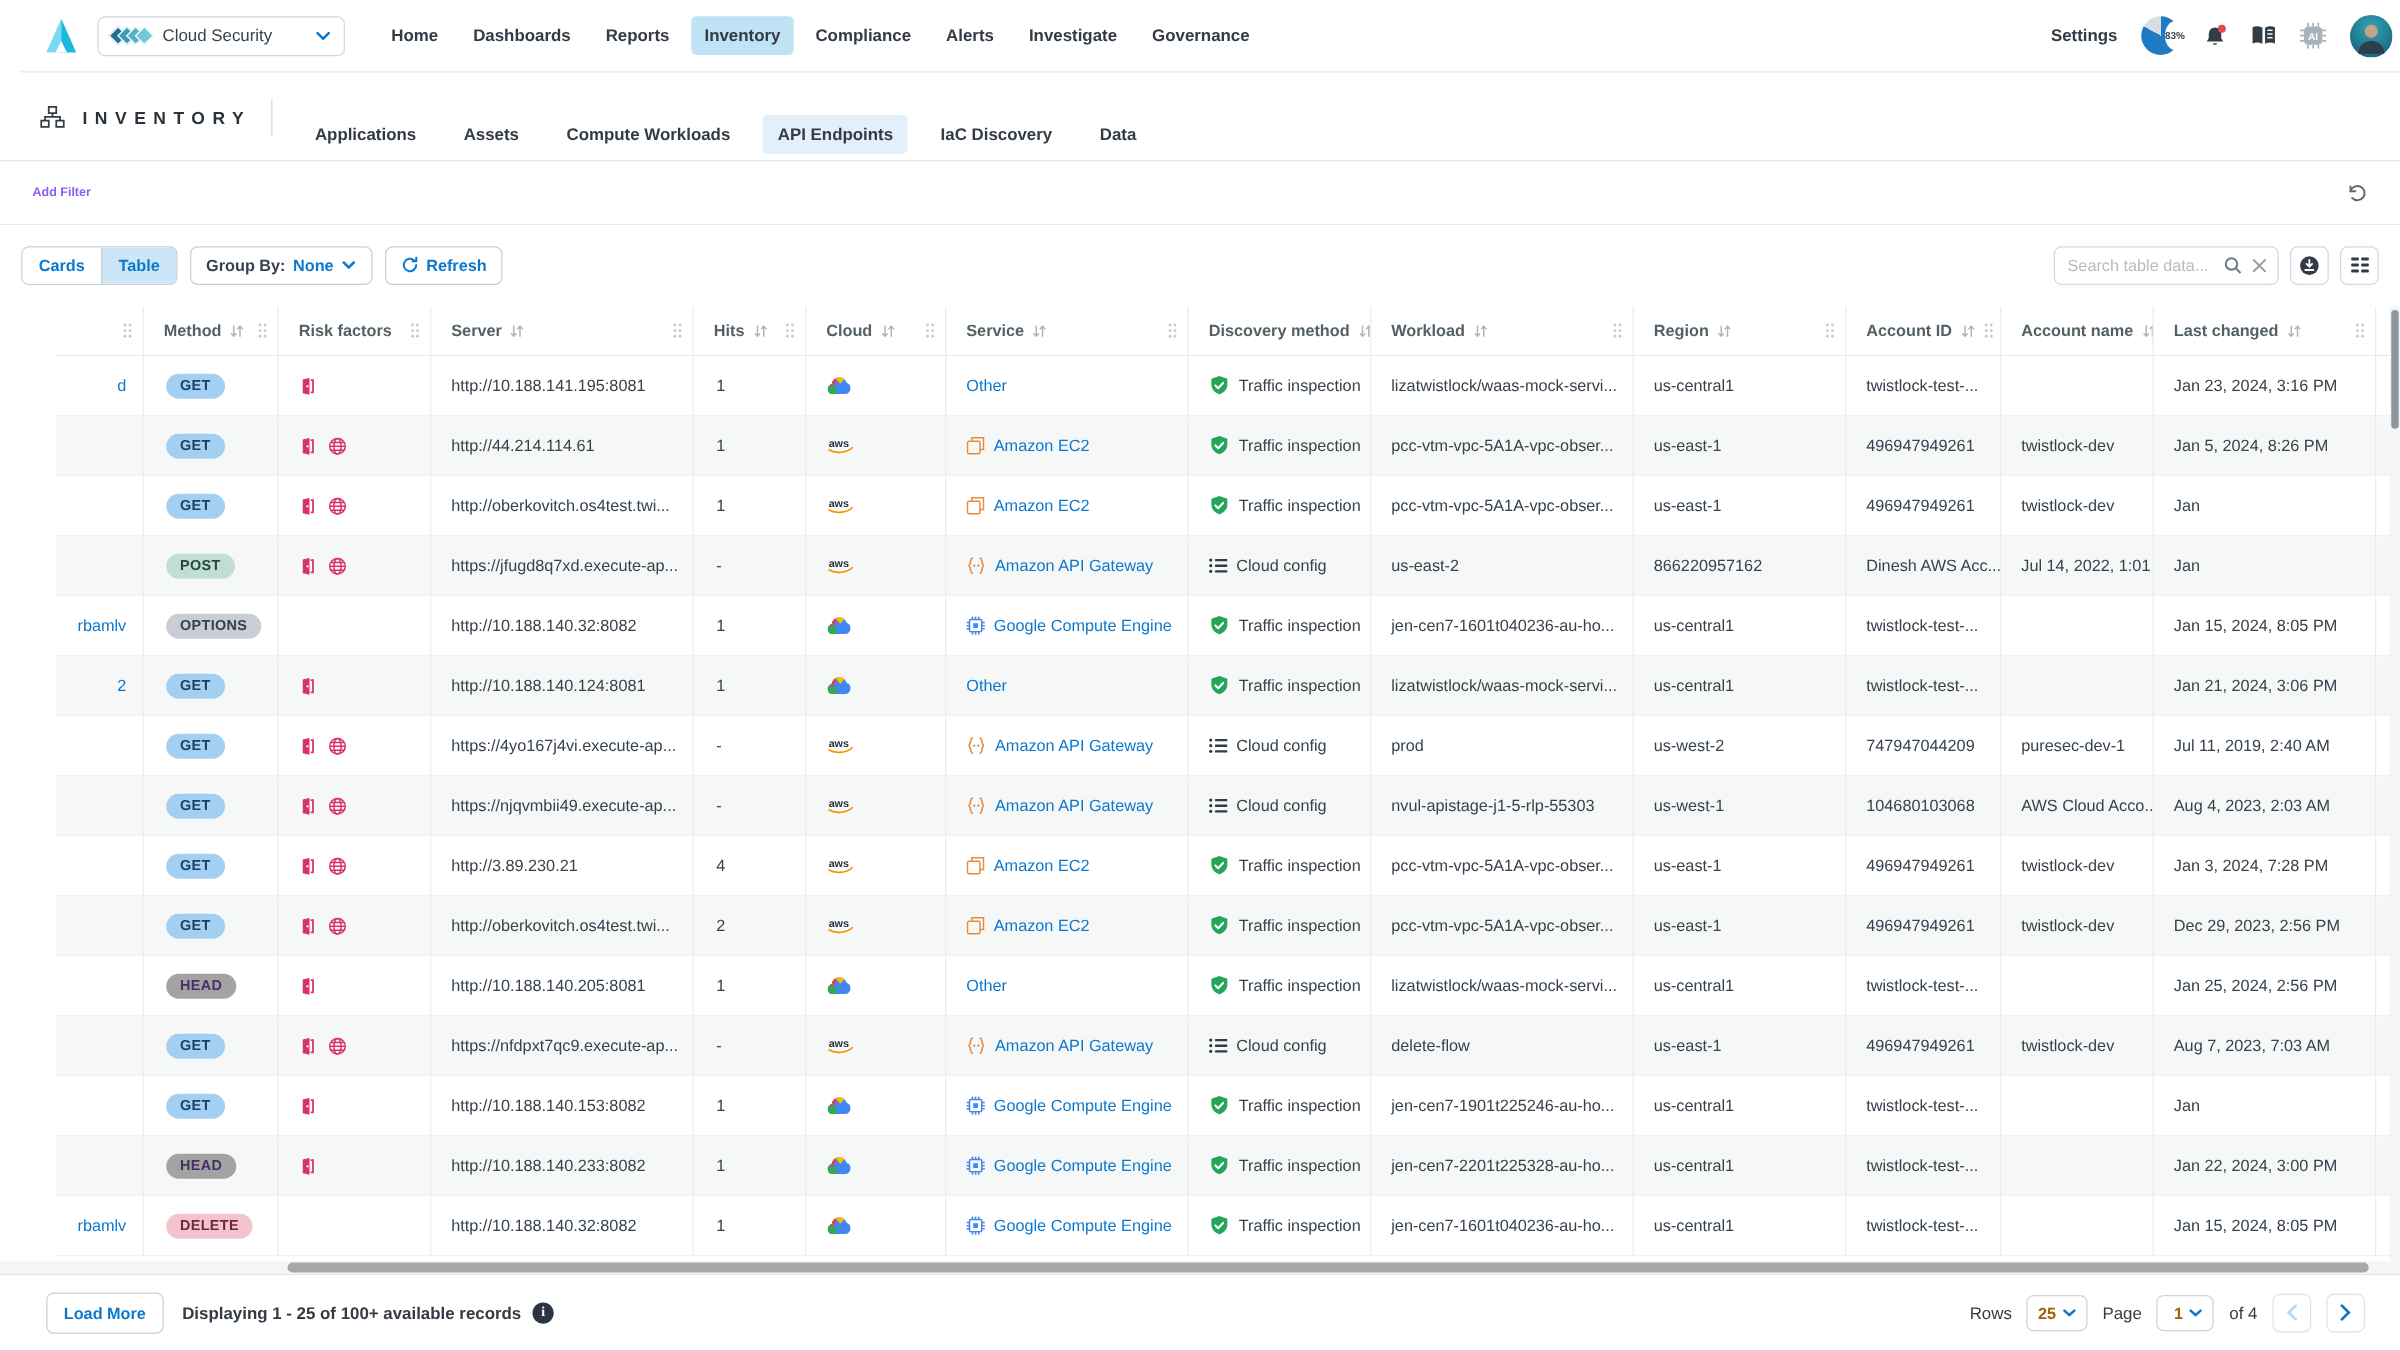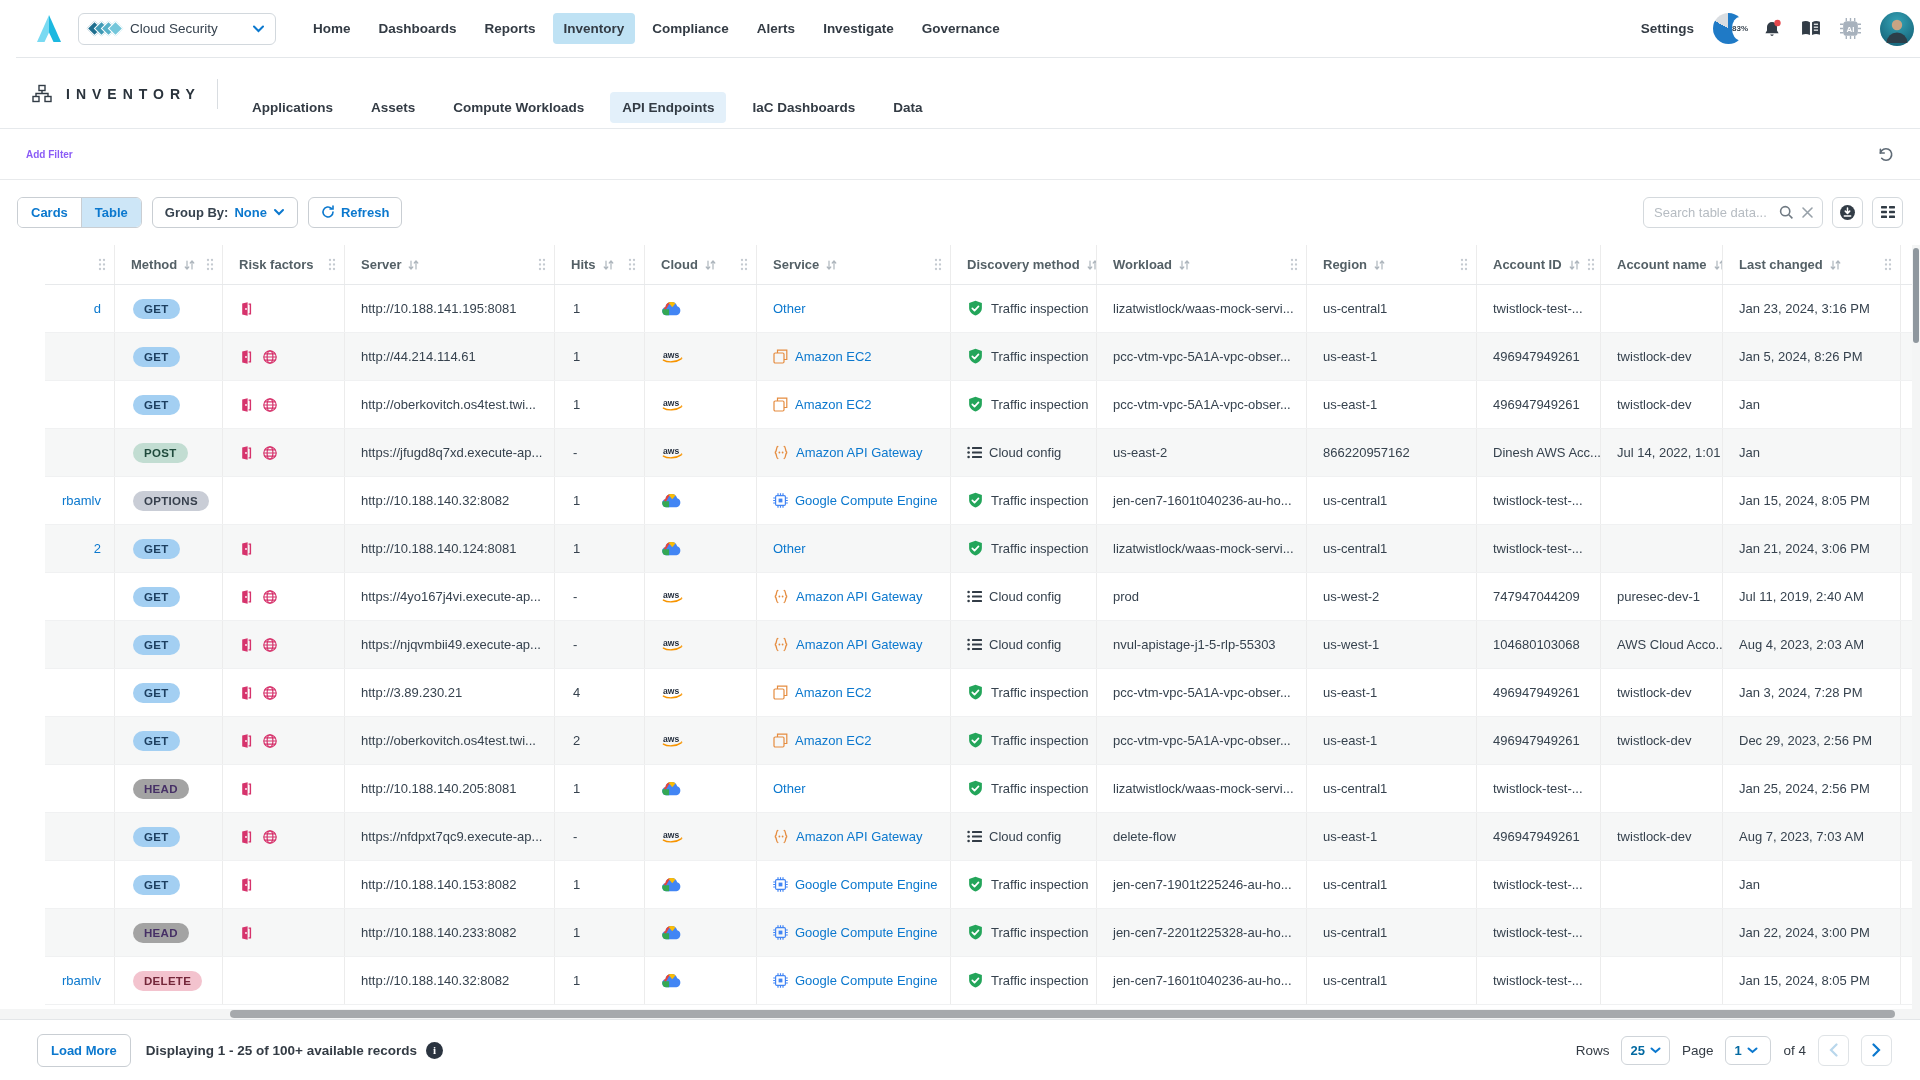--- a/index.html
+++ b/index.html
@@ -103,21 +103,21 @@
   .footer { position:absolute; left:0; top:1019px; width:1920px; height:61px; border-top:1px solid #e3e6e8;
     background:#fff; display:flex; align-items:center; }
   .load-more { margin-left:37px; border:1px solid #c9ced3; border-radius:6px; background:#fff; color:#0b78ce;
     font-size:13px; font-weight:700; padding:8px 13px; cursor:pointer; font-family:inherit; }
   .displaying { margin-left:15px; font-size:13.5px; font-weight:600; color:#333b44; }
   .info-icon { margin-left:9px; width:17px; height:17px; border-radius:50%; background:#2b3440; color:#fff;
     font-size:11px; font-weight:700; display:flex; align-items:center; justify-content:center; font-family:"Liberation Serif",serif; }
   .pager { margin-left:auto; display:flex; align-items:center; gap:12px; padding-right:28px; }
   .pager .plabel { font-size:13.5px; color:#333b44; }
   .mini-select { height:29px; min-width:46px; border:1px solid #cfd4d9; border-radius:6px; display:flex; align-items:center;
-    justify-content:flex-start; gap:5px; padding:0 8px; cursor:pointer; color:#0369a1; font-size:13px; font-weight:700; }
+    justify-content:flex-end; gap:5px; padding:0 8px; cursor:pointer; color:#a16207; font-size:13px; font-weight:700; }
   .page-btn { width:31px; height:31px; border:1px solid #dfe3e6; border-radius:6px; display:flex; align-items:center;
     justify-content:center; cursor:pointer; background:#fff; }
 </style>
 </head>
 <body>
 
 <div class="topbar">
   <span class="logo">
     <svg width="30" height="32" viewBox="0 0 30 32">
         <polygon points="3,29 15,2 15,29" fill="#79daf2"></polygon>
@@ -204,21 +204,21 @@
         <path d="M10 6.5v3M4 12.5v-3h12v3"></path>
       </svg>
   </span>
   <span class="inv-title">INVENTORY</span>
   <span class="sub-divider"></span>
   <div class="tabs" id="tab-items">
       <span class="tab">Applications</span>
       <span class="tab">Assets</span>
       <span class="tab">Compute Workloads</span>
       <span class="tab active">API Endpoints</span>
-      <span class="tab">IaC Dashboards</span>
+      <span class="tab">IaC Discovery</span>
       <span class="tab">Data</span>
     </div>
 </div>
 
 <div class="filterbar">
   <span class="add-filter">Add Filter</span>
   <span class="reset-btn">
     <svg width="17" height="17" viewBox="0 0 16 16" fill="none" stroke="#5f6b76" stroke-width="1.5" stroke-linecap="round">
         <path d="M3.2 6.6a5.4 5.4 0 1 1 1.2 5"></path>
         <path d="M3.2 3v3.6h3.6"></path>

